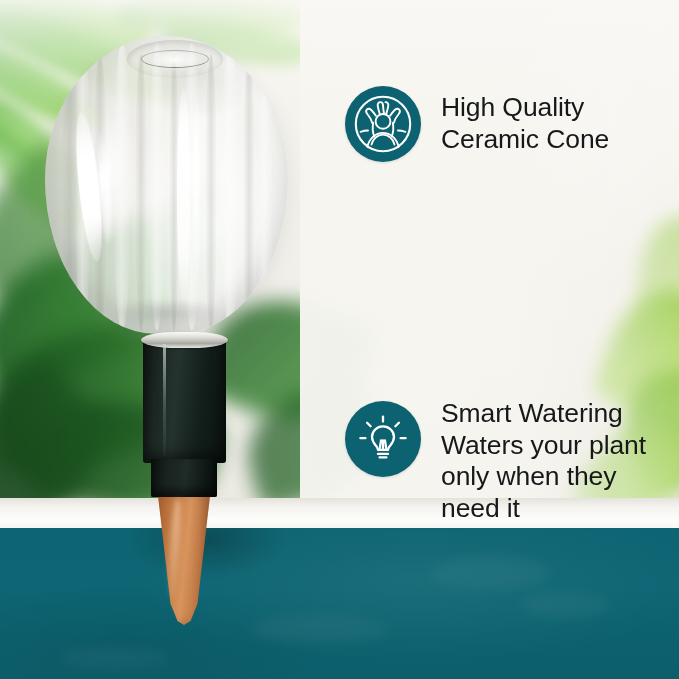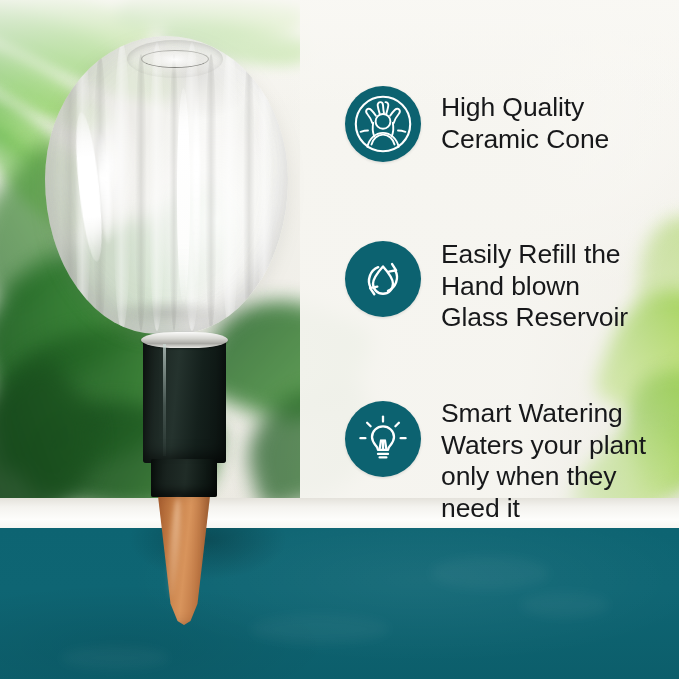--- a/index.html
+++ b/index.html
@@ -334,34 +334,20 @@
           <path d="M19.2 27.9c-.9 4.6-.6 9.3 1 13.4"></path>
           <path d="M38.8 27.9c.9 4.6.6 9.3-1 13.4"></path>
           <path d="M6.6 36.8c2.4-.8 5-1.3 7.4-1.3"></path>
           <path d="M51.4 36.8c-2.4-.8-5-1.3-7.4-1.3"></path>
         </svg>
       </div>
       <div class="ftext">High Quality
 Ceramic Cone</div>
     </div>
 
-    <div class="feature fi-2">
-      <div class="badge">
-        <svg width="50" height="50" viewBox="0 0 50 50" fill="none" stroke="#ffffff" stroke-width="2.4" stroke-linecap="round" stroke-linejoin="round">
-          <path d="M25 12.5c0 0 10 11.1 10 17.3A10 10 0 0 1 25 39.8a10 10 0 0 1-10-10c0-6.2 10-17.3 10-17.3z"></path>
-          <path d="M12.6 33.6a14.8 14.8 0 0 1 7.6-20.4"></path>
-          <path d="M37.4 16.6a14.8 14.8 0 0 1-7.4 20.3"></path>
-          <path d="M34.1 10.1l4 6.2-7.2 1.3"></path>
-          <path d="M16.3 40.2l-4.2-6.1 7.2-1.5"></path>
-        </svg>
-      </div>
-      <div class="ftext">Easily Refill the
-Hand blown
-Glass Reservoir</div>
-    </div>
 
     <div class="feature fi-3">
       <div class="badge">
         <svg width="52" height="52" viewBox="0 0 52 52" fill="none" stroke="#ffffff" stroke-width="2.3" stroke-linecap="round" stroke-linejoin="round">
           <path d="M26 13.4c-6.1 0-11 4.8-11 10.7 0 4 2.1 6.4 3.8 8.4 1.4 1.6 2.2 2.6 2.2 4.4h10c0-1.8.8-2.8 2.2-4.4 1.7-2 3.8-4.4 3.8-8.4 0-5.9-4.9-10.7-11-10.7z"></path>
           <path d="M21 40.9h10"></path>
           <path d="M22.6 44.4h6.8"></path>
           <path d="M22.5 36.9l1.6-9.6"></path>
           <path d="M26 36.9v-9.6"></path>
           <path d="M29.5 36.9l-1.6-9.6"></path>

